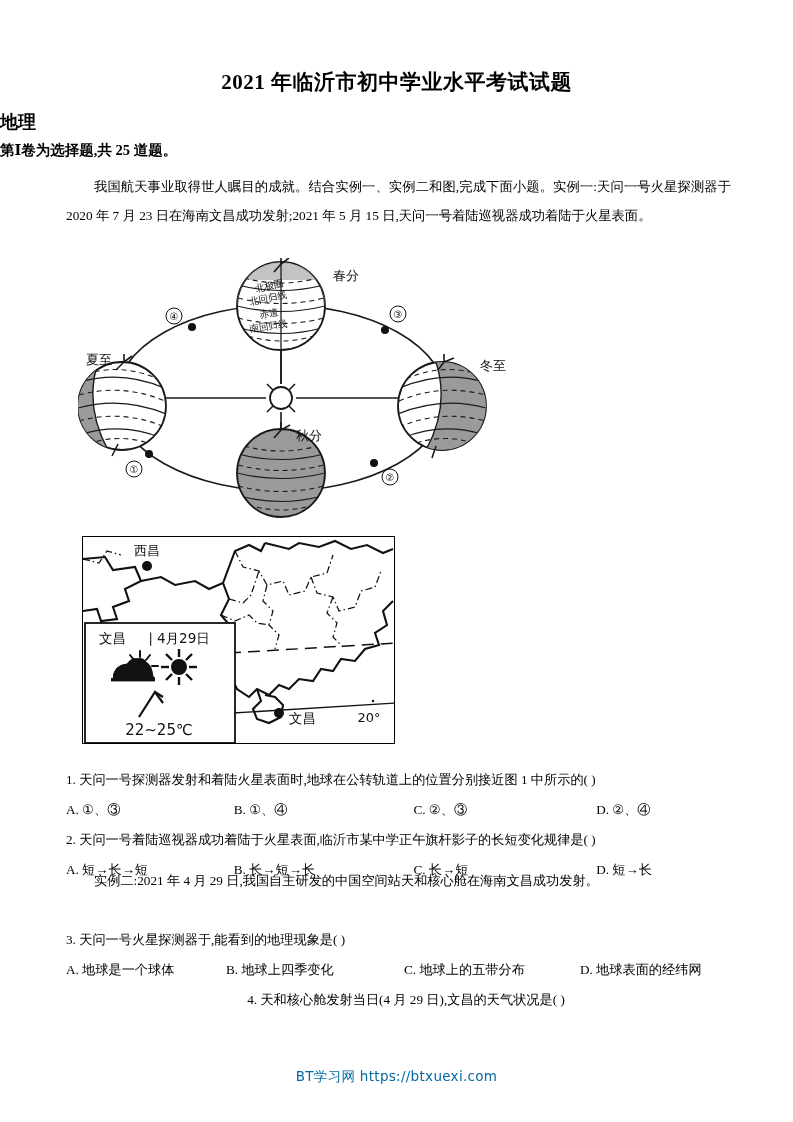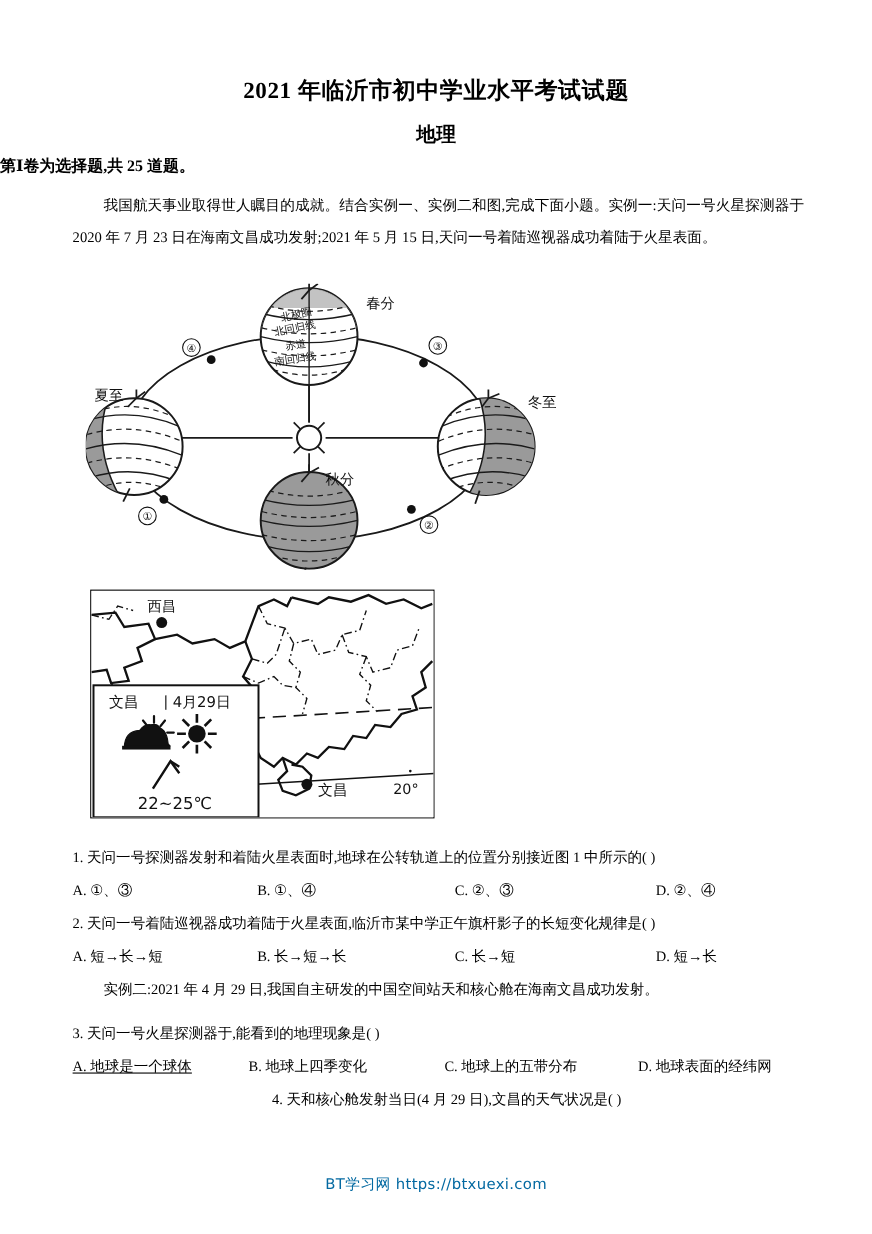--- a/index.html
+++ b/index.html
@@ -26,21 +26,20 @@
     text-align: center;
     font-size: 21px;
     font-weight: bold;
     letter-spacing: 0.5px;
     margin: 0;
     position: absolute;
     top: 68px;
     left: 0; right: 0;
   }
   .doc-subject {
-    text-align: center;
     font-size: 18px;
     font-weight: bold;
     position: absolute;
     top: 110px;
     left: 0; right: 0;
   }
   .section-head {
     text-align: left;
     font-size: 14.5px;
     font-weight: bold;
@@ -96,21 +95,21 @@
     display: flex;
     line-height: 30px;
   }
   .opts > span { display: inline-block; }
   .ow-a { width: 168px; }
   .ow-b { width: 180px; }
   .ow-c { width: 183px; }
   .ow-d { width: 150px; }
 
   .opts4 > span { display:inline-block; }
-  .o4-a { width: 160px; text-decoration: underline; }
+  .o4-a { width: 160px; }
   .o4-b { width: 178px; }
   .o4-c { width: 176px; }
   .o4-d { width: 160px; }
 
   
   .footer {
     position: absolute;
     top: 1068px;
     left: 0; right: 0;
     text-align: center;
@@ -429,21 +428,21 @@
       <span>天问一号着陆巡视器成功着陆于火星表面,临沂市某中学正午旗杆影子的长短变化规律是(     )</span>
     </div>
     <div class="opts">
       <span class="ow-a">A. 短→长→短</span>
       <span class="ow-b">B. 长→短→长</span>
       <span class="ow-c">C. 长→短</span>
       <span class="ow-d">D. 短→长</span>
     </div>
   </div>
 
-  <div class="qblock" style="top:885px;">
+  <div class="qblock" style="top:866px;">
     <div class="qnote">实例二:2021 年 4 月 29 日,我国自主研发的中国空间站天和核心舱在海南文昌成功发射。</div>
   </div>
 
   <div class="qblock" style="top:925px;">
     <div class="qstem">
       <span>3.</span>
       <span>天问一号火星探测器于,能看到的地理现象是(     )</span>
     </div>
     <div class="opts opts4">
       <span class="o4-a">A. 地球是一个球体</span>

